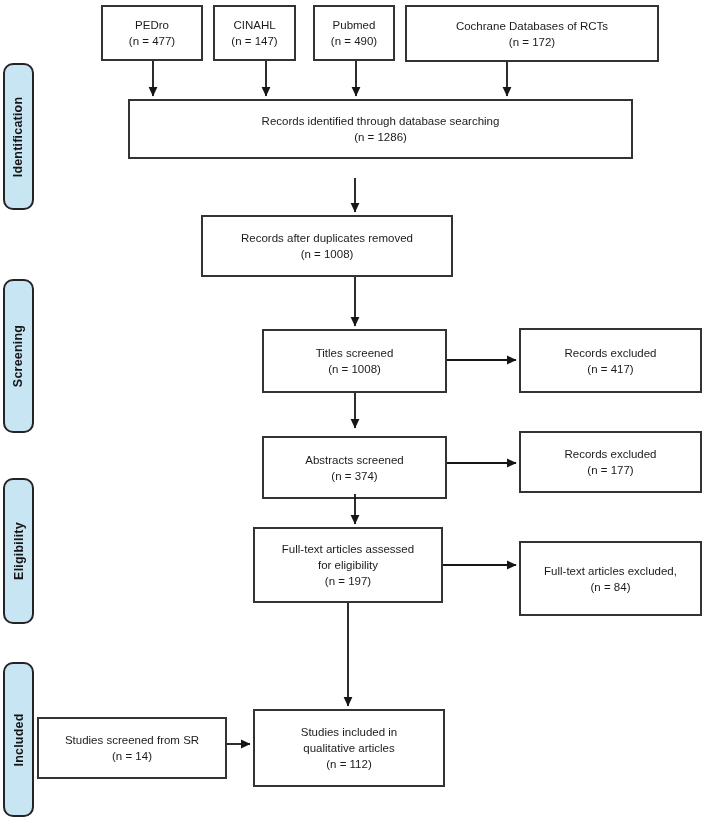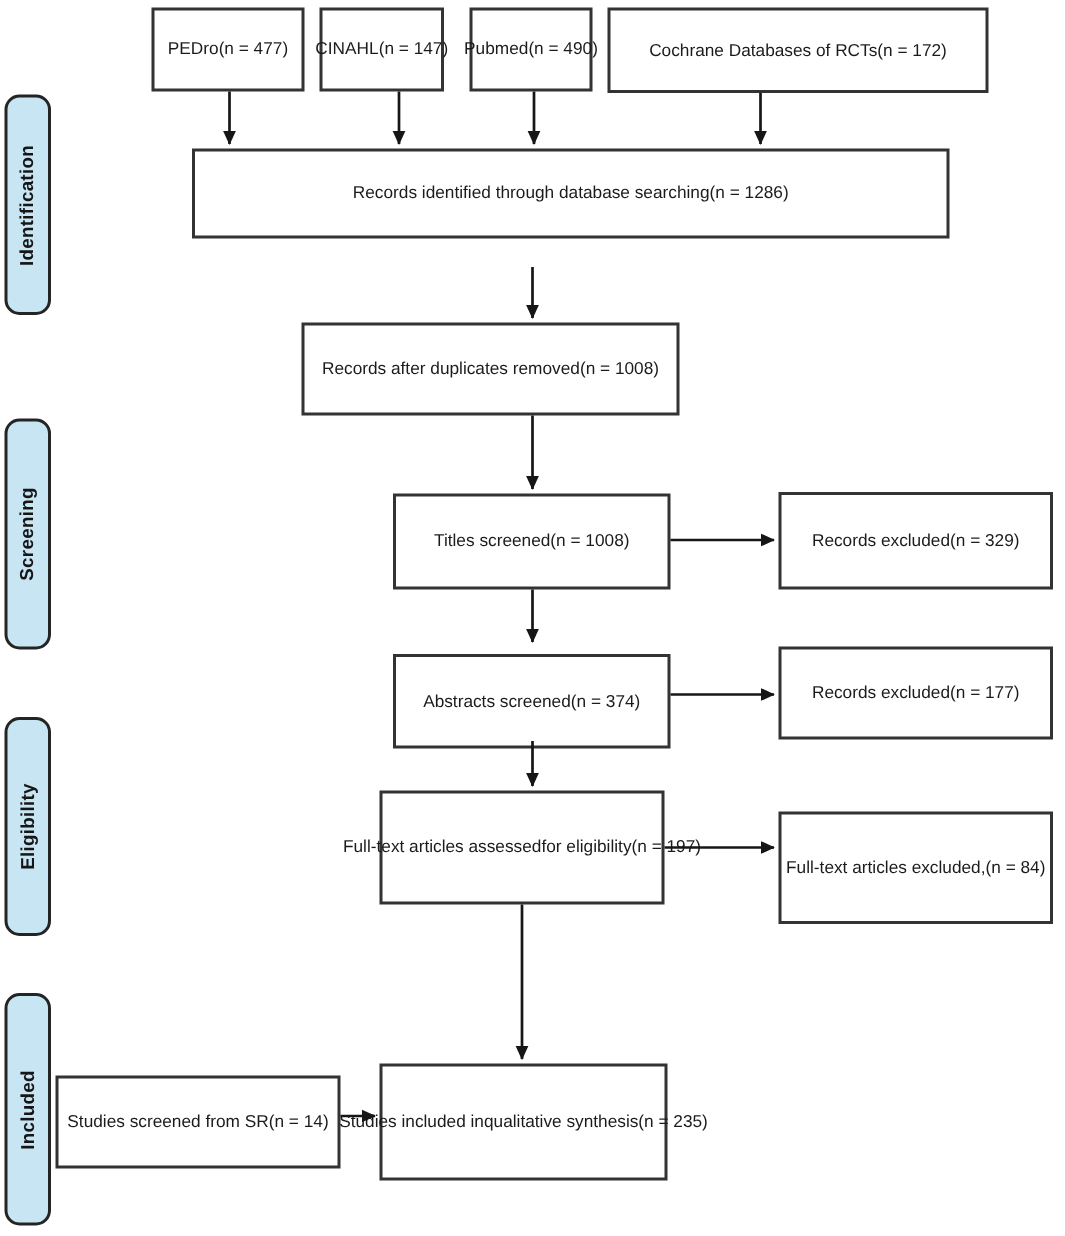--- a/index.html
+++ b/index.html
@@ -15,21 +15,21 @@
     background: #ffffff;
     color: #1b1b1b;
     overflow: hidden;
   }
   .box {
     position: absolute;
     box-sizing: border-box;
     background: #ffffff;
     border: 2px solid #333333;
     display: flex;
-    flex-direction: row;
+    flex-direction: column;
     justify-content: center;
     align-items: center;
     text-align: center;
     font-size: 11.5px;
     line-height: 16px;
     padding: 2px 4px;
   }
   .box .ln { display: block; white-space: nowrap; }
   .stage {
     position: absolute;
@@ -101,21 +101,21 @@
   <div class="box" style="left:201px;top:215px;width:252px;height:62px">
     <span class="ln">Records after duplicates removed</span>
     <span class="ln">(n = 1008)</span>
   </div>
   <div class="box" style="left:262px;top:329px;width:185px;height:64px">
     <span class="ln">Titles screened</span>
     <span class="ln">(n = 1008)</span>
   </div>
   <div class="box" style="left:519px;top:328px;width:183px;height:65px">
     <span class="ln">Records excluded</span>
-    <span class="ln">(n = 329)</span>
+    <span class="ln">(n = 417)</span>
   </div>
   <div class="box" style="left:262px;top:436px;width:185px;height:63px">
     <span class="ln">Abstracts screened</span>
     <span class="ln">(n = 374)</span>
   </div>
   <div class="box" style="left:519px;top:431px;width:183px;height:62px">
     <span class="ln">Records excluded</span>
     <span class="ln">(n = 177)</span>
   </div>
   <div class="box" style="left:253px;top:527px;width:190px;height:76px">
@@ -126,22 +126,22 @@
   <div class="box" style="left:519px;top:541px;width:183px;height:75px">
     <span class="ln">Full-text articles excluded,</span>
     <span class="ln">(n = 84)</span>
   </div>
   <div class="box" style="left:37px;top:717px;width:190px;height:62px">
     <span class="ln">Studies screened from SR</span>
     <span class="ln">(n = 14)</span>
   </div>
   <div class="box" style="left:253px;top:709px;width:192px;height:78px">
     <span class="ln">Studies included in</span>
-    <span class="ln">qualitative synthesis</span>
-    <span class="ln">(n = 235)</span>
+    <span class="ln">qualitative articles</span>
+    <span class="ln">(n = 112)</span>
   </div>
 
   <svg class="arrows" viewBox="0 0 710 824" xmlns="http://www.w3.org/2000/svg">
     <defs>
       <marker id="ah" markerUnits="userSpaceOnUse" markerWidth="10" markerHeight="10" viewBox="0 0 10 10" refX="9" refY="5" orient="auto">
         <path d="M0,0.6 L9.6,5 L0,9.4 Z" fill="#161616"></path>
       </marker>
     </defs>
     <line x1="153" y1="61" x2="153" y2="96" marker-end="url(#ah)"></line>
     <line x1="266" y1="61" x2="266" y2="96" marker-end="url(#ah)"></line>

